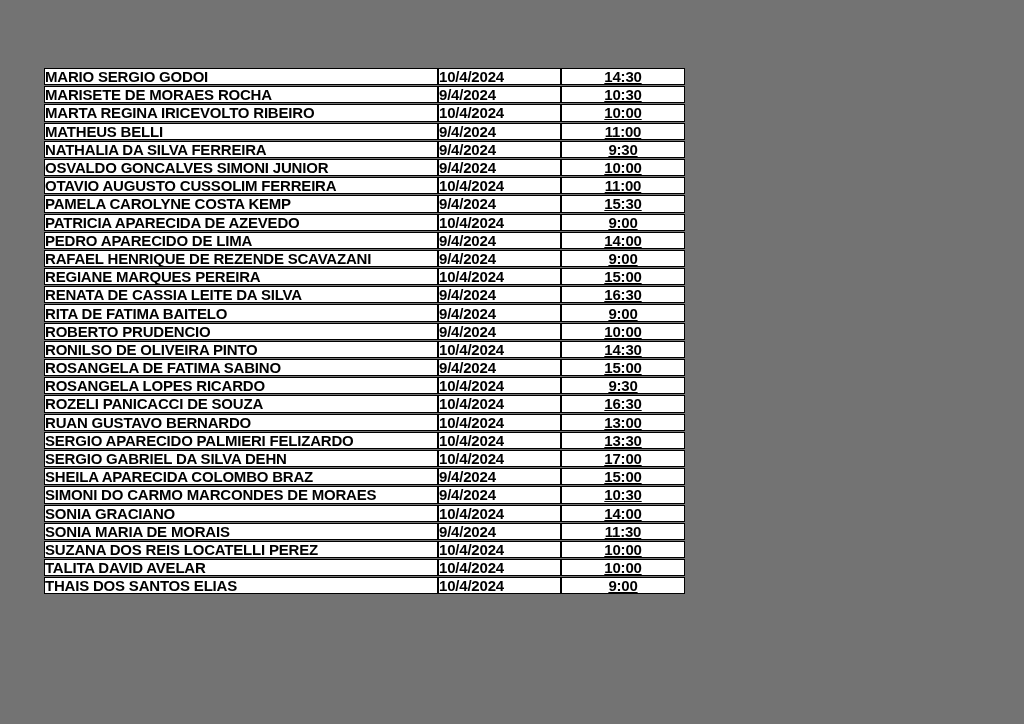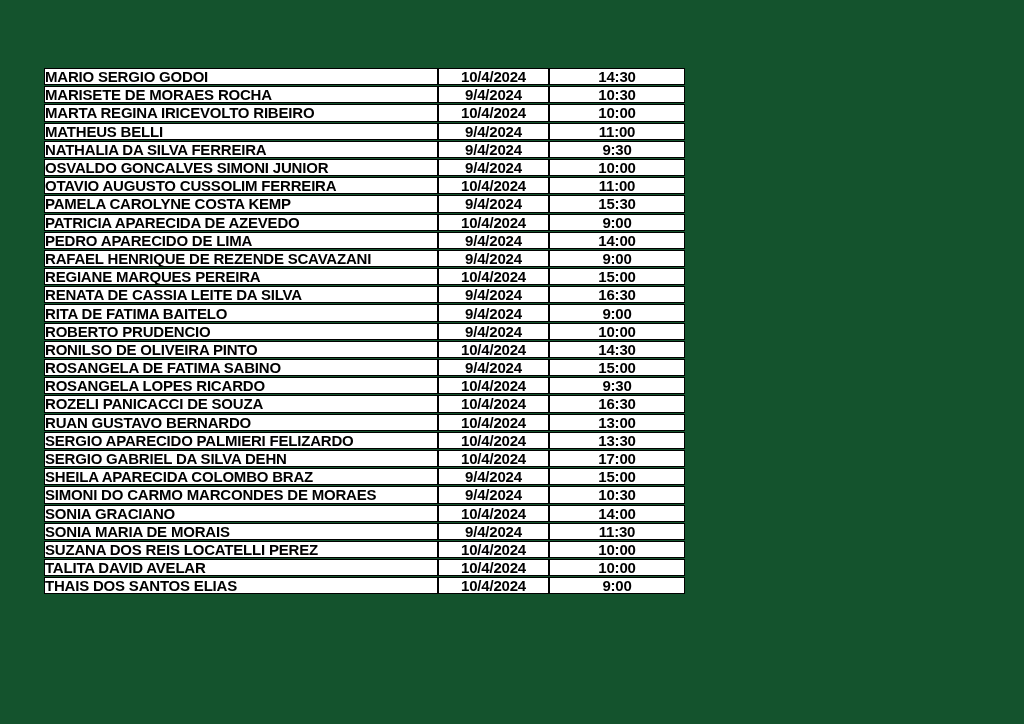--- a/index.html
+++ b/index.html
@@ -12,21 +12,21 @@
     background: #ffffff;
     font-family: "Liberation Sans", sans-serif;
     overflow: hidden;
   }
   .sheet {
     position: absolute;
     left: 0;
     top: 0;
     width: 1024px;
     height: 724px;
-    background: #14532d;
+    background: #737373;
   }
   table.schedule {
     position: absolute;
     left: 44px;
     top: 67px;
     border-collapse: separate;
     border-spacing: 0 1px;
     table-layout: fixed;
     width: 637px;
     font-weight: bold;
@@ -44,26 +44,27 @@
     overflow: hidden;
     white-space: nowrap;
     background: #ffffff;
   }
   td.col-name {
     width: 394px;
     text-align: left;
     padding-left: 2px;
   }
   td.col-date {
-    width: 111px;
+    width: 123px;
+    text-align: left;
+  }
+  td.col-time {
+    width: 124px;
     text-align: center;
-  }
-  td.col-time {
-    width: 136px;
-    text-align: center;
+    text-decoration: underline;
   }
 </style>
 </head>
 <body>
 
 <div class="sheet">
   <table class="schedule">
     <tbody id="table-body">
   <tr>
     <td class="col-name">MARIO SERGIO GODOI</td>

